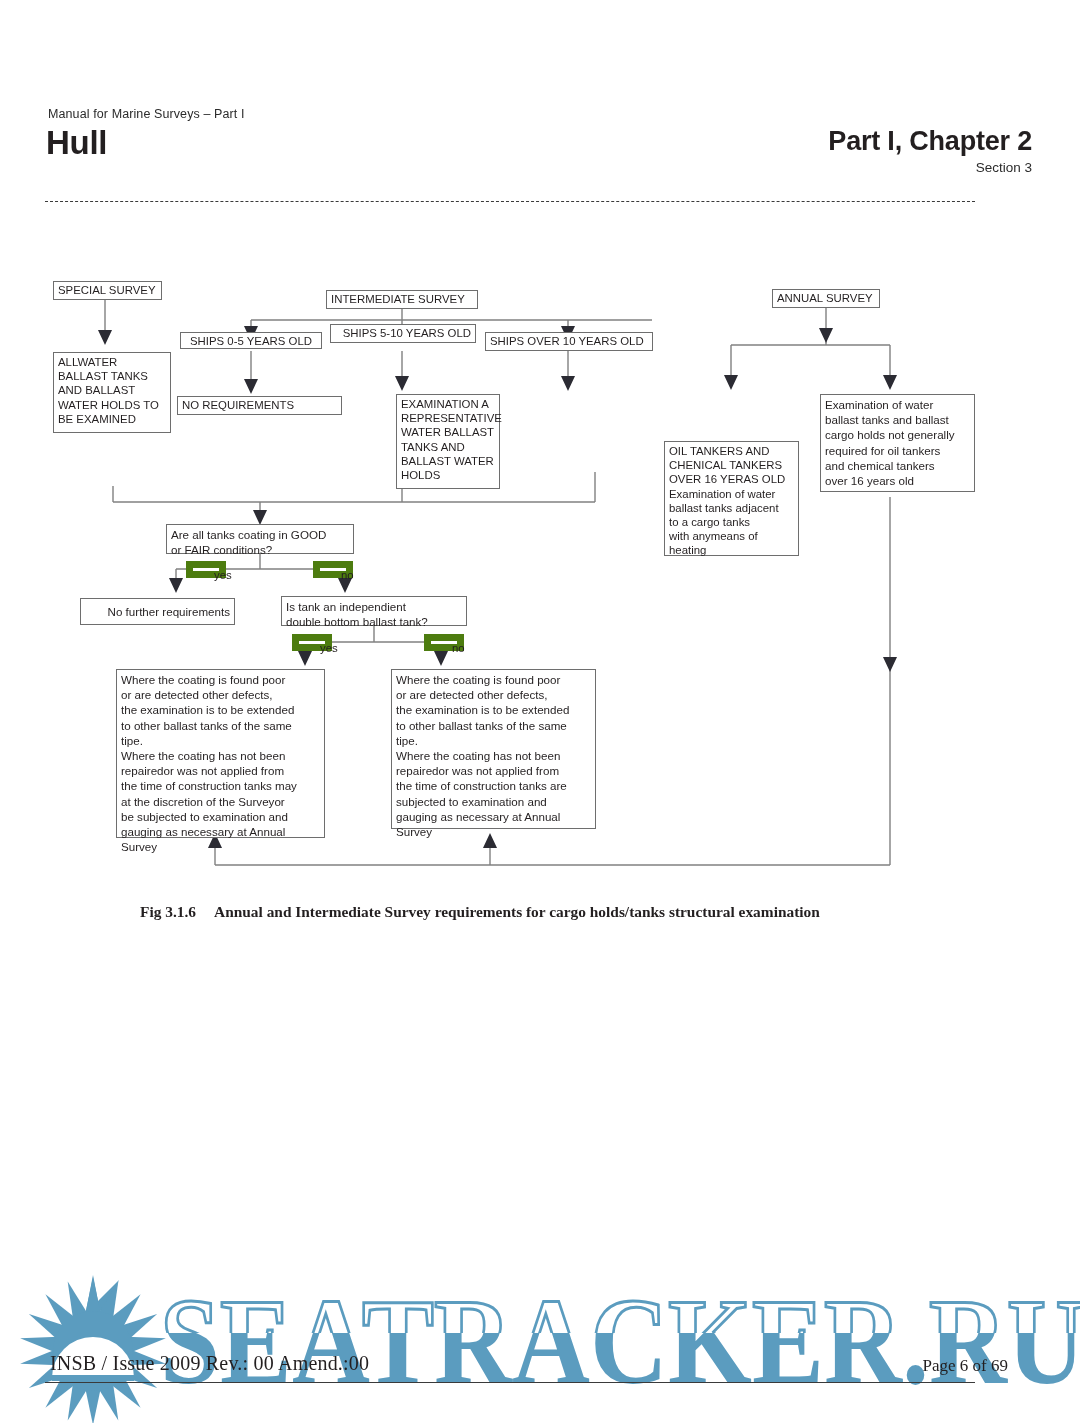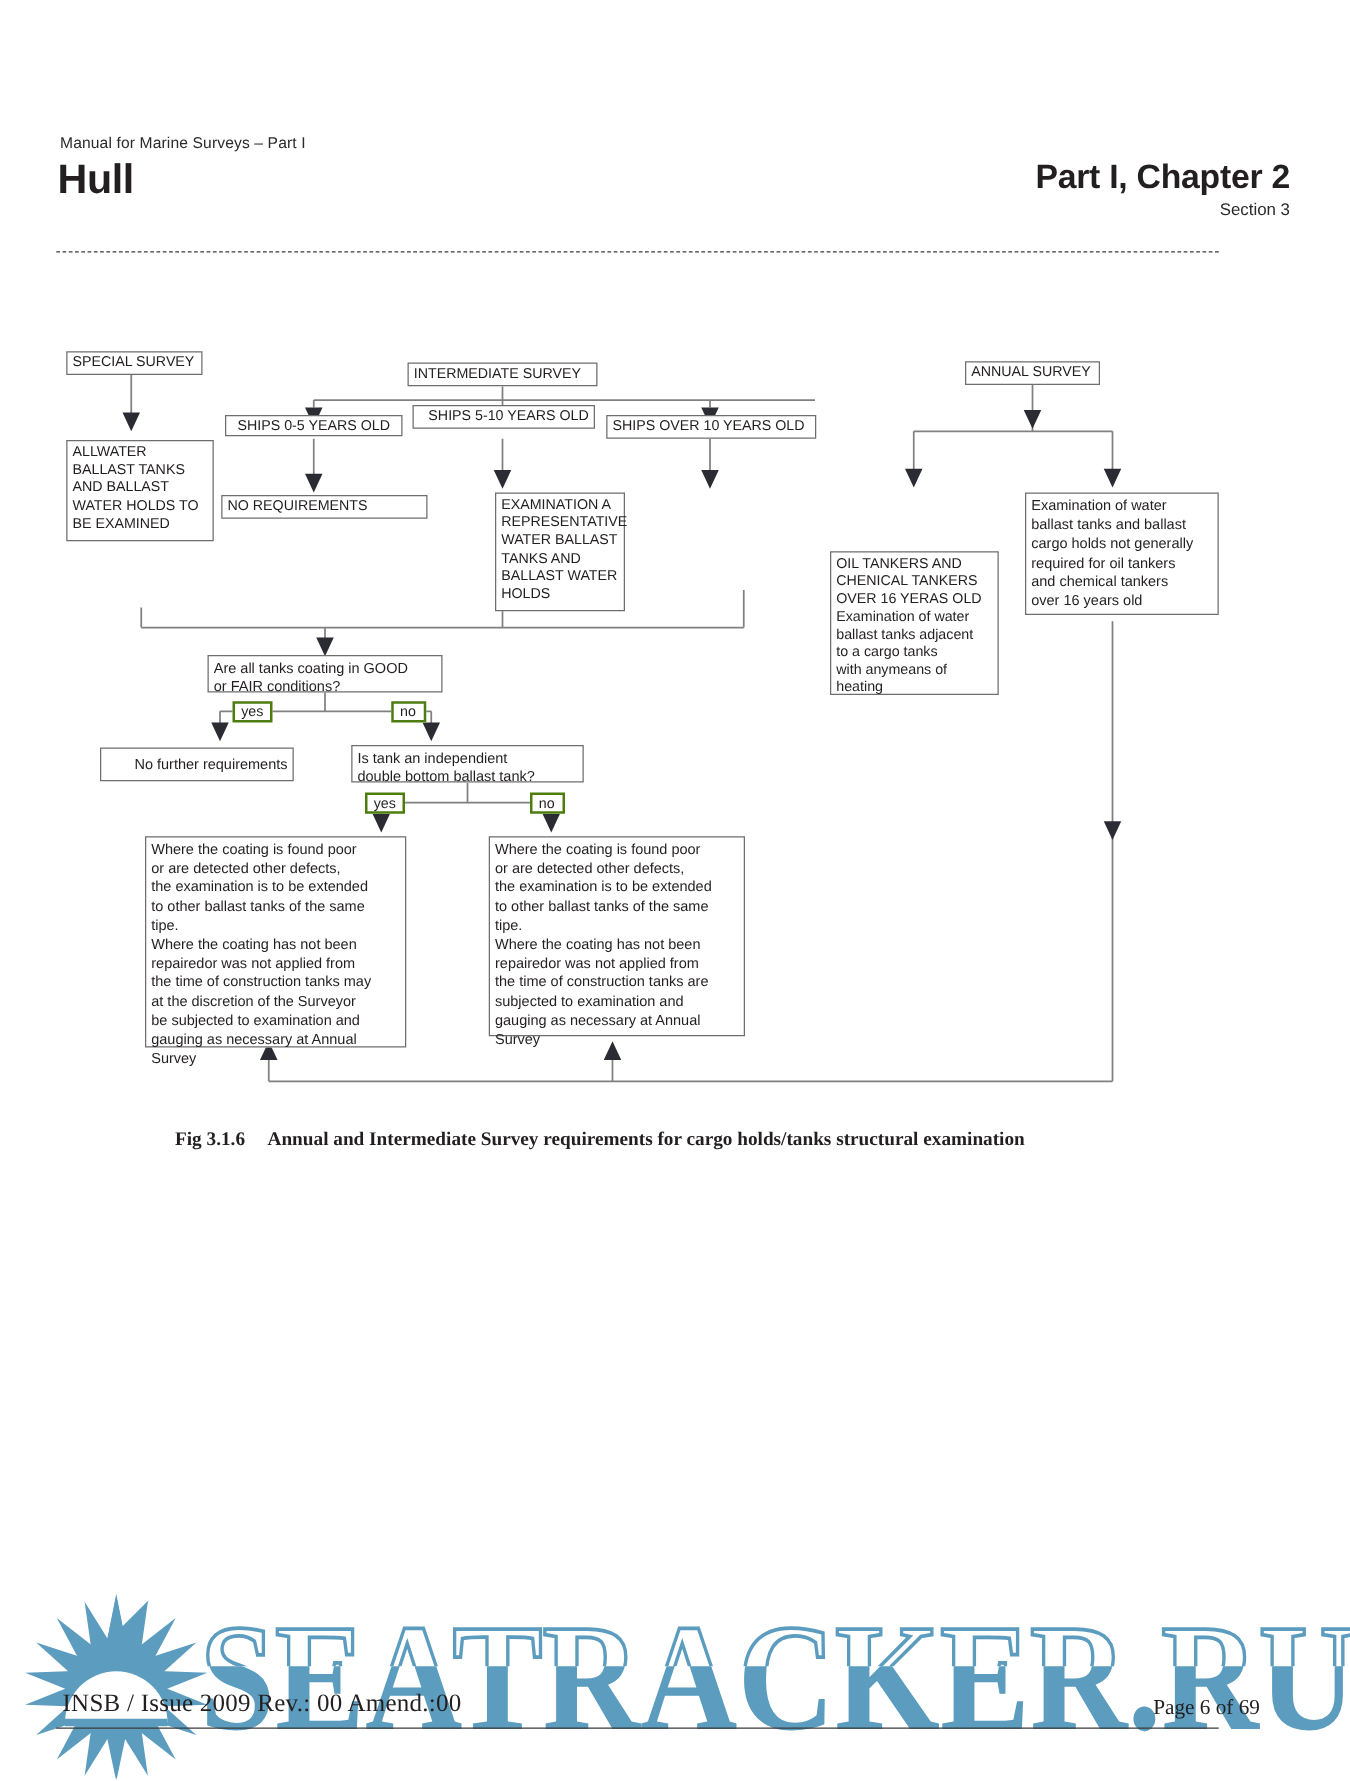--- a/index.html
+++ b/index.html
@@ -46,22 +46,22 @@
     box-sizing:border-box;
     font-size:11.4px;
     line-height:14.2px;
     color:#231f20;
     padding:2px 4px;
     white-space:pre-line;
   }
   .node.tight{padding:1px 4px;line-height:14px;}
   .node.sans2{font-size:11.6px;line-height:15.2px;}
   .label-yn{
-    position:absolute;border:2px solid #4d7c0f;background:#fff;
-    font-size:11.4px;line-height:13px;padding:1px 5px 2px 5px;
+    position:absolute;border:7px solid #4d7c0f;background:#fff;
+    font-size:11.4px;line-height:13px;padding:1px 5px 2px 21px;
     box-sizing:border-box;color:#231f20;
   }
 
   
   #caption{
     position:absolute;left:140px;top:903px;width:820px;
     font-family:"Liberation Serif", serif;
     font-size:15.4px;font-weight:bold;color:#231f20;
   }
   #caption .fignum{margin-right:18px;}

